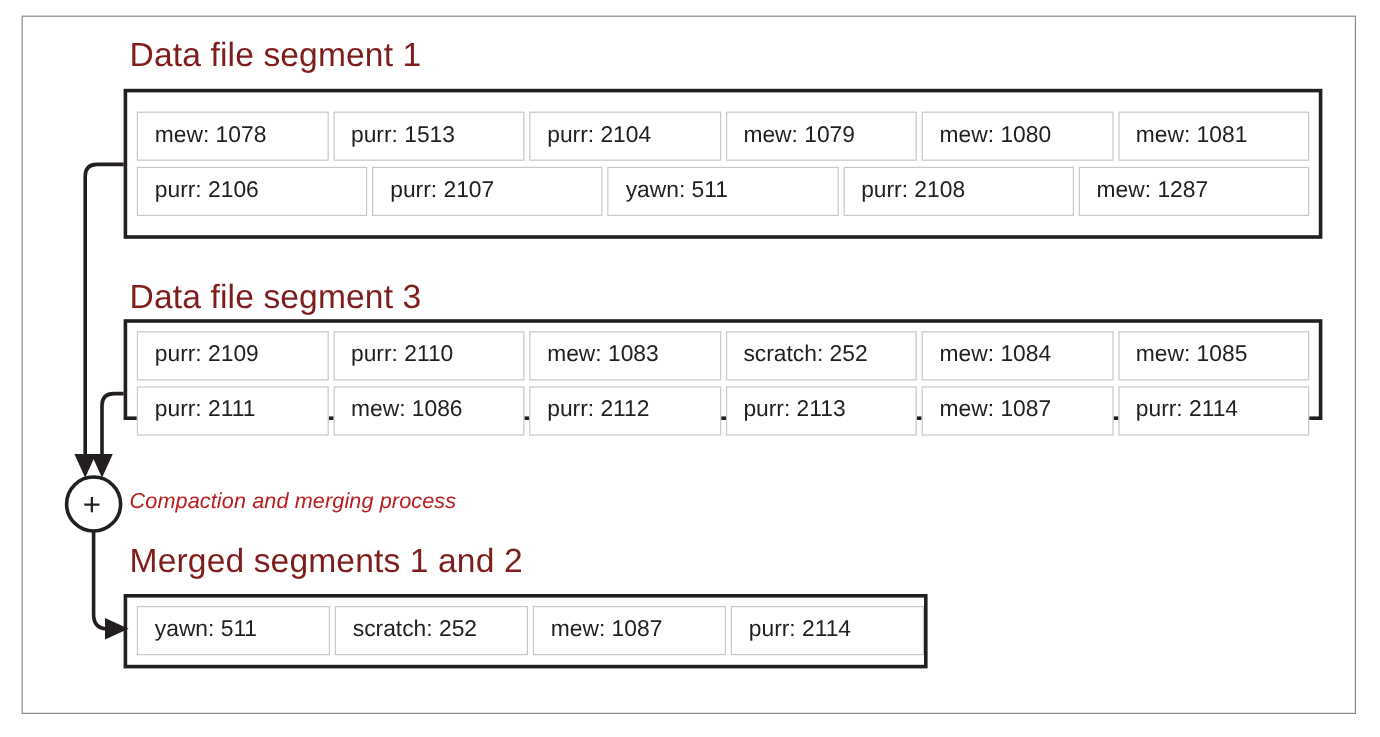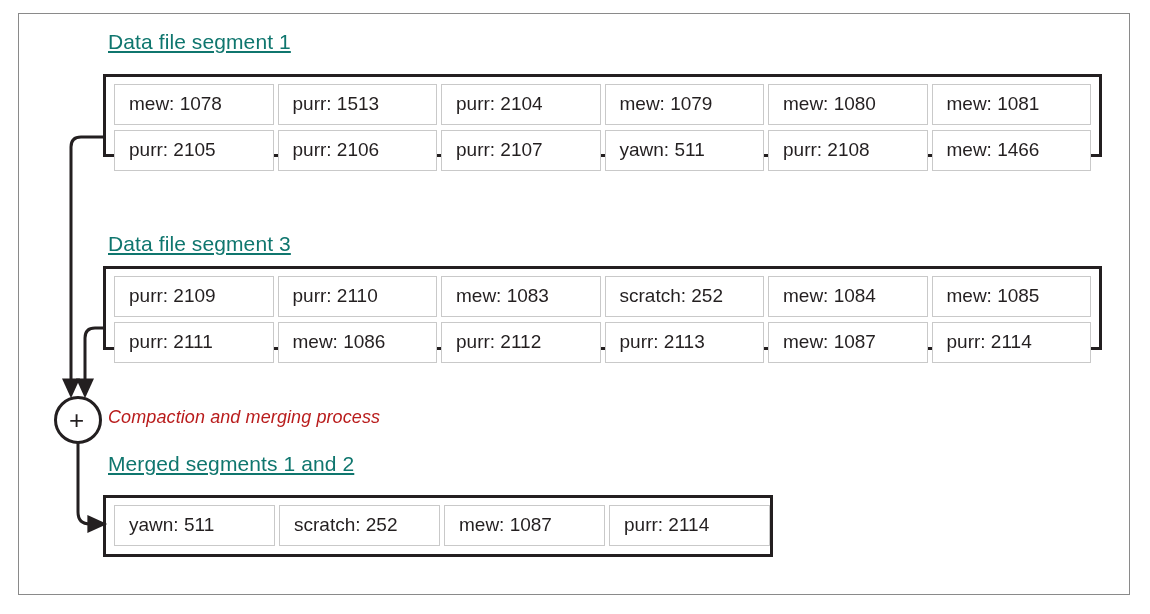--- a/index.html
+++ b/index.html
@@ -28,26 +28,25 @@
     width: 1112px;
     height: 582px;
     border: 1.5px solid #8a8a8a;
     box-sizing: border-box;
     background: transparent;
   }
 
   
   .section-title {
     position: absolute;
-    font-size: 21px;
-    color: #0f766e;
+    font-size: 28px;
+    color: #7f1d1d;
     font-weight: 400;
     letter-spacing: 0.1px;
     white-space: nowrap;
-    text-decoration: underline;
   }
 
   
   .segment-box {
     position: absolute;
     border: 3px solid #231f20;
     box-sizing: border-box;
     background: #ffffff;
     padding: 7px 8px;
     display: flex;
@@ -108,38 +107,37 @@
 </style>
 </head>
 <body>
 
 <div id="figure">
 
   <div class="outer-frame"></div>
 
   <div class="section-title" style="left:108px; top:30px;">Data file segment 1</div>
 
-  <div class="segment-box" id="segment1-box" style="left:103px; top:74px; width:999px; height:83px;">
+  <div class="segment-box" id="segment1-box" style="left:103px; top:74px; width:999px; height:125px;justify-content:center;">
 
     <div class="seg-row">
       <div class="cell">mew: 1078</div>
       <div class="cell">purr: 1513</div>
       <div class="cell">purr: 2104</div>
       <div class="cell">mew: 1079</div>
       <div class="cell">mew: 1080</div>
       <div class="cell">mew: 1081</div>
     </div>
 
     <div class="seg-row">
-      <div class="cell">purr: 2105</div>
       <div class="cell">purr: 2106</div>
       <div class="cell">purr: 2107</div>
       <div class="cell">yawn: 511</div>
       <div class="cell">purr: 2108</div>
-      <div class="cell">mew: 1466</div>
+      <div class="cell">mew: 1287</div>
     </div>
   </div>
 
   <div class="section-title" style="left:108px; top:232px;">Data file segment 3</div>
 
   <div class="segment-box" id="segment2-box" style="left:103px; top:266px; width:999px; height:84px;">
 
     <div class="seg-row">
       <div class="cell">purr: 2109</div>
       <div class="cell">purr: 2110</div>

